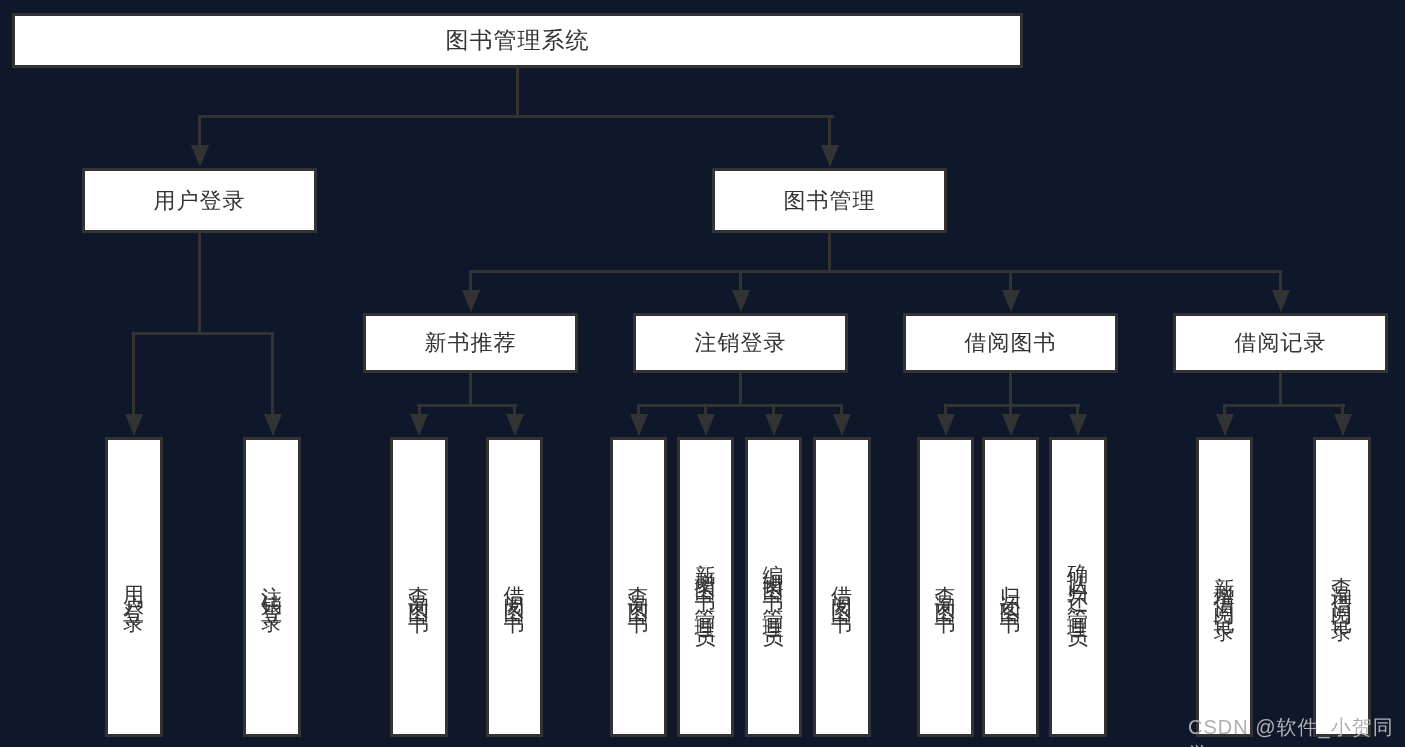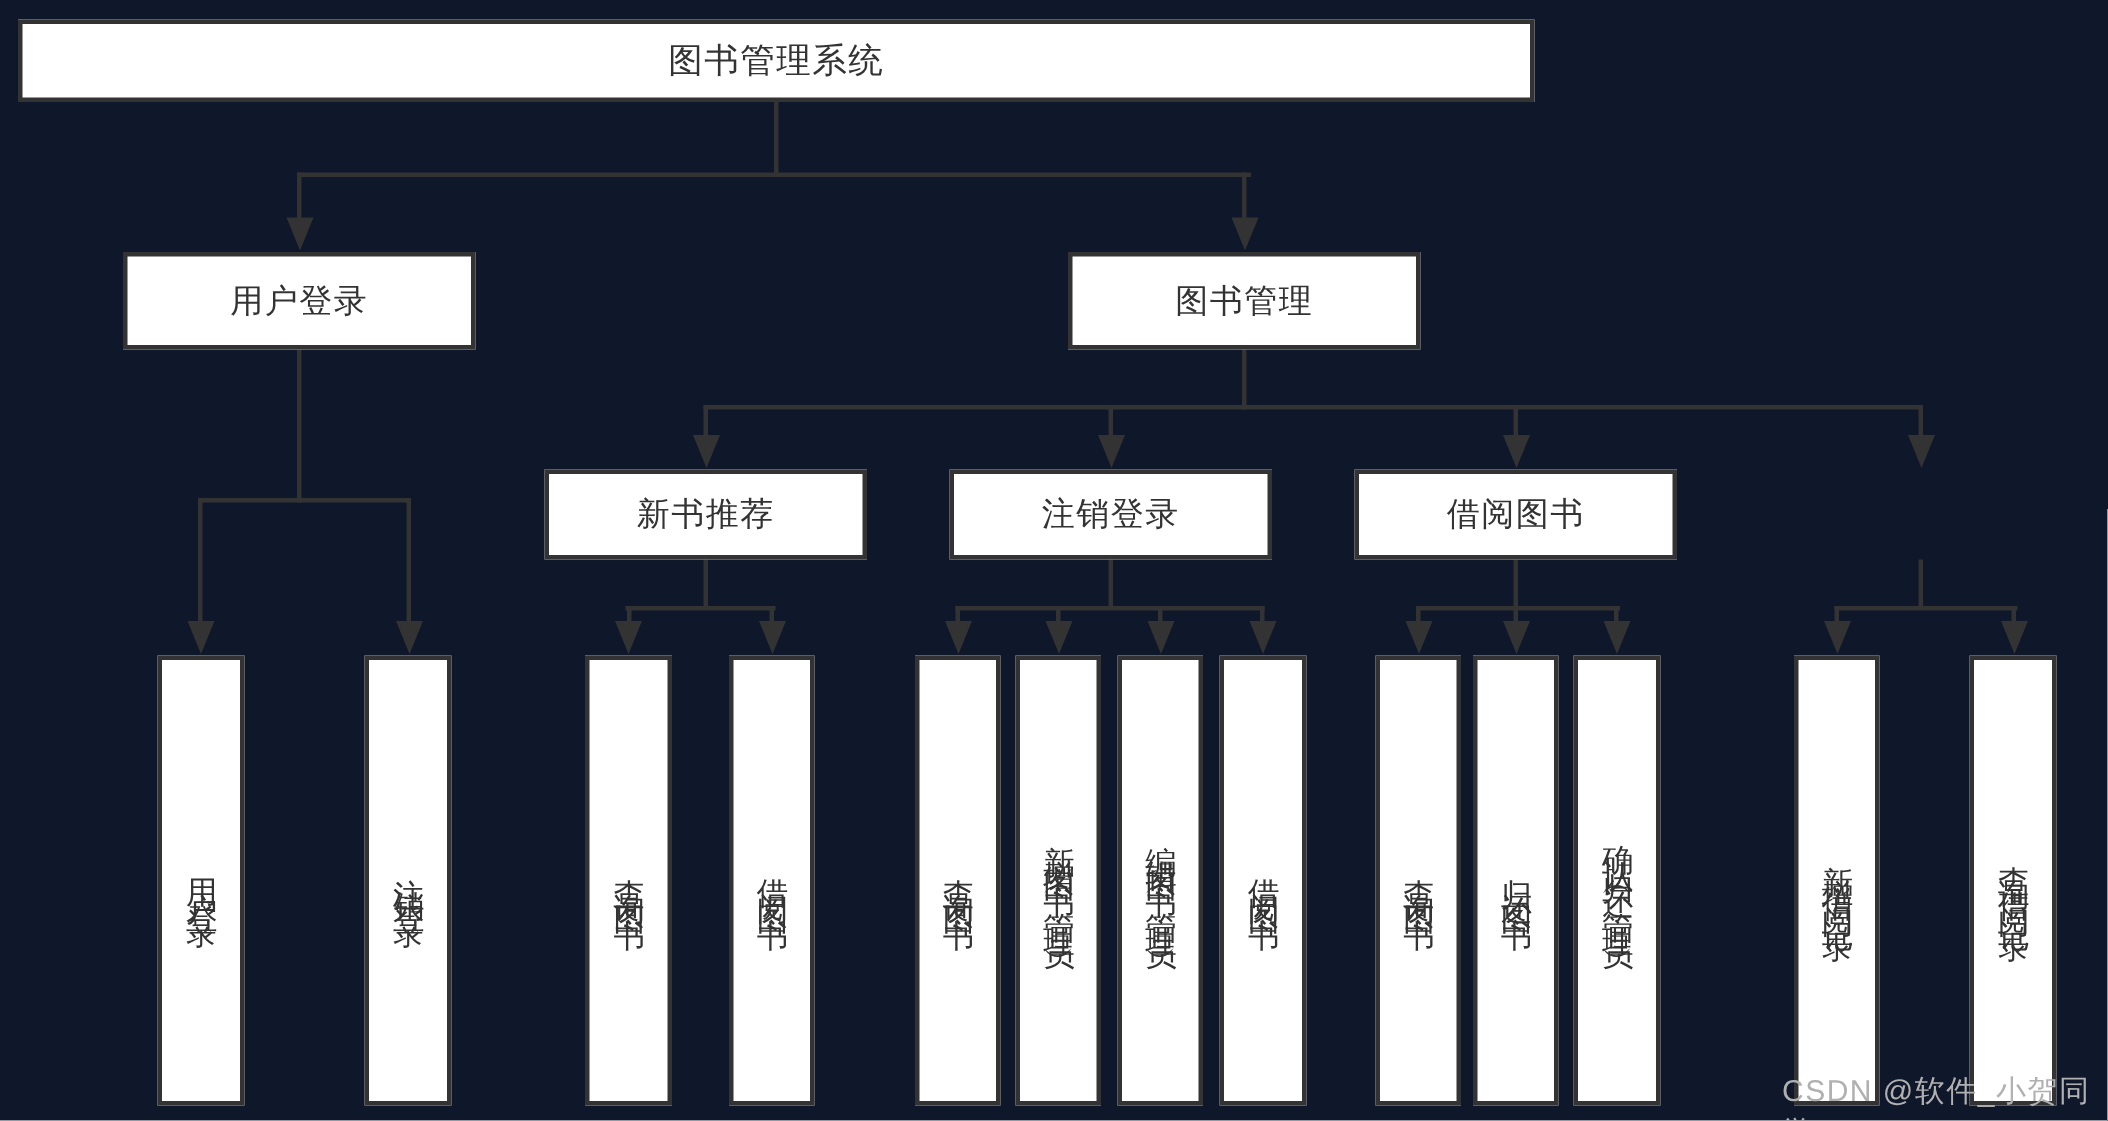--- a/index.html
+++ b/index.html
@@ -124,20 +124,23 @@
 
   <div class="box h" style="left:712px; top:168px; width:235px; height:65px;">
     <span>图书管理</span>
   </div>
   <div class="box h" style="left:633px; top:313px; width:215px; height:60px;">
     <span>注销登录</span>
   </div>
   <div class="box h" style="left:903px; top:313px; width:215px; height:60px;">
     <span>借阅图书</span>
   </div>
+  <div class="box h" style="left:1173px; top:313px; width:215px; height:60px;">
+    <span>借阅记录</span>
+  </div>
 
   <div class="box leaf" style="left:105px; width:58px;">
     <span class="vtext">用户登录</span>
   </div>
   <div class="box leaf" style="left:243px; width:58px;">
     <span class="vtext">注销登录</span>
   </div>
 
   <div class="box leaf" style="left:390px; width:58px;">
     <span class="vtext">查询图书</span>

